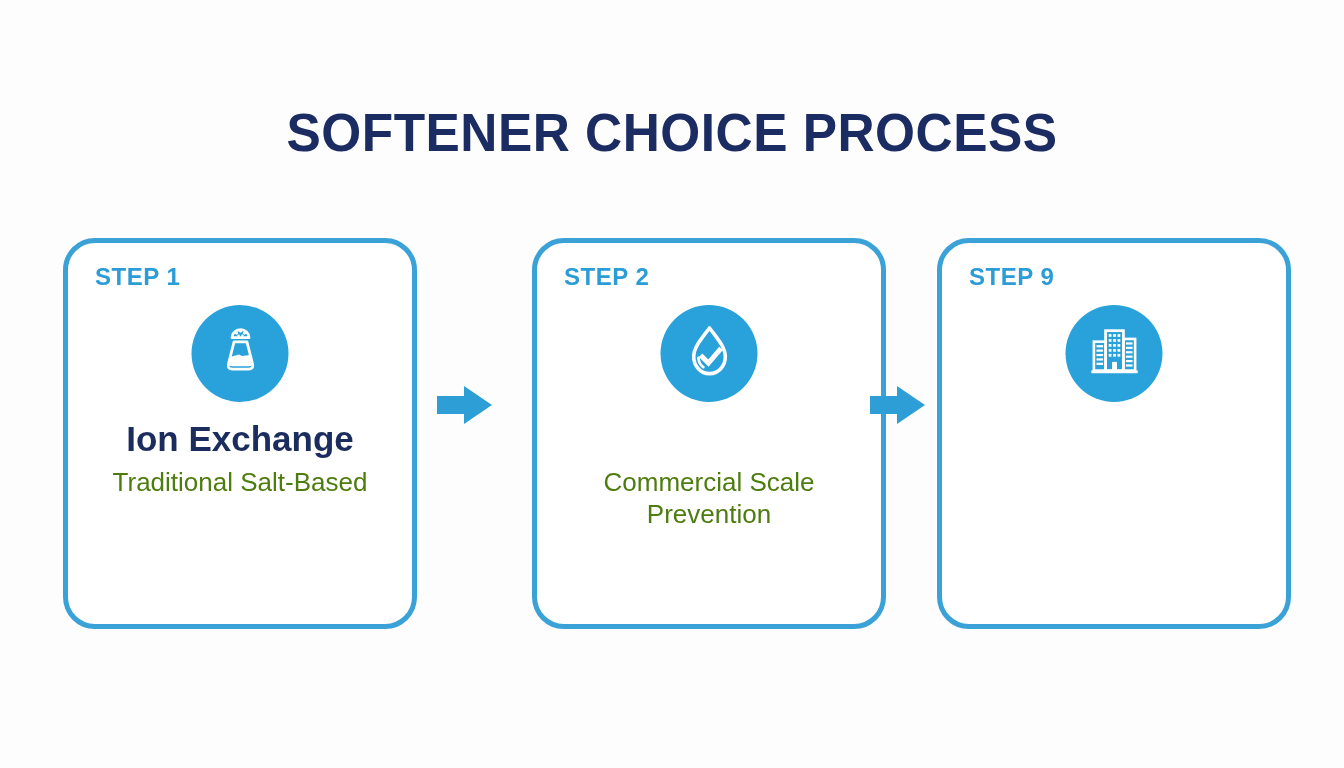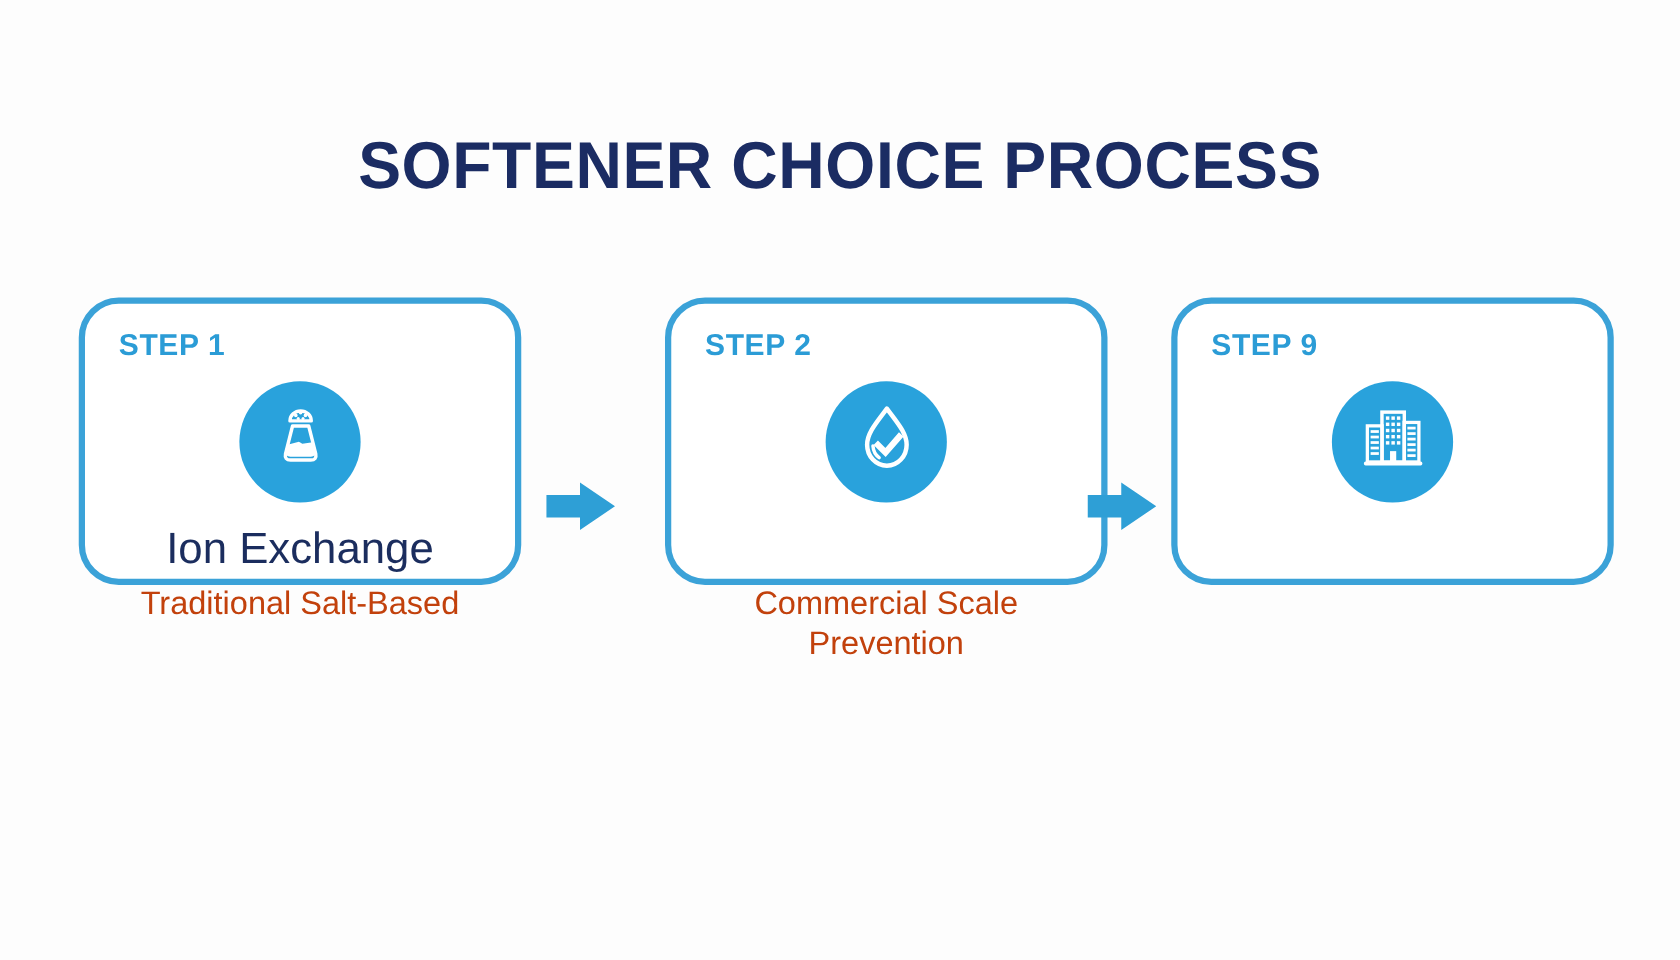--- a/index.html
+++ b/index.html
@@ -19,21 +19,21 @@
     font-size: 53px;
     font-weight: bold;
     letter-spacing: 0.5px;
     color: #1b2c63;
     transform: scaleX(0.97);
   }
 
   .card {
     position: absolute;
     top: 238px;
-    width: 354px; height: 230px;
+    width: 354px; height: 391px;
     background: #ffffff;
     border: 5px solid #3ba2d8;
     border-radius: 32px;
   }
   .card-1 { left: 63px; }
   .card-2 { left: 532px; }
   .card-3 { left: 937px; }
 
   .step-label {
     position: absolute;
@@ -55,31 +55,31 @@
     align-items: center;
     justify-content: center;
   }
   .icon-circle svg { width: 66px; height: 66px; }
 
   .step-title {
     position: absolute;
     top: 176px; left: 0; width: 100%;
     text-align: center;
     font-size: 35px;
-    font-weight: normal;
+    font-weight: bold;
     color: #1b2d5e;
   }
 
   .step-subtitle {
     position: absolute;
     top: 224px; left: 0; width: 100%;
     text-align: center;
     font-size: 26px;
     line-height: 1.22;
-    color: #c2410c;
+    color: #4d7c0f;
     white-space: pre-line;
   }
 
   .flow-arrow {
     position: absolute;
     top: 385px;
     width: 55px; height: 40px;
   }
   .arrow-1 { left: 437px; }
   .arrow-2 { left: 870px; }

